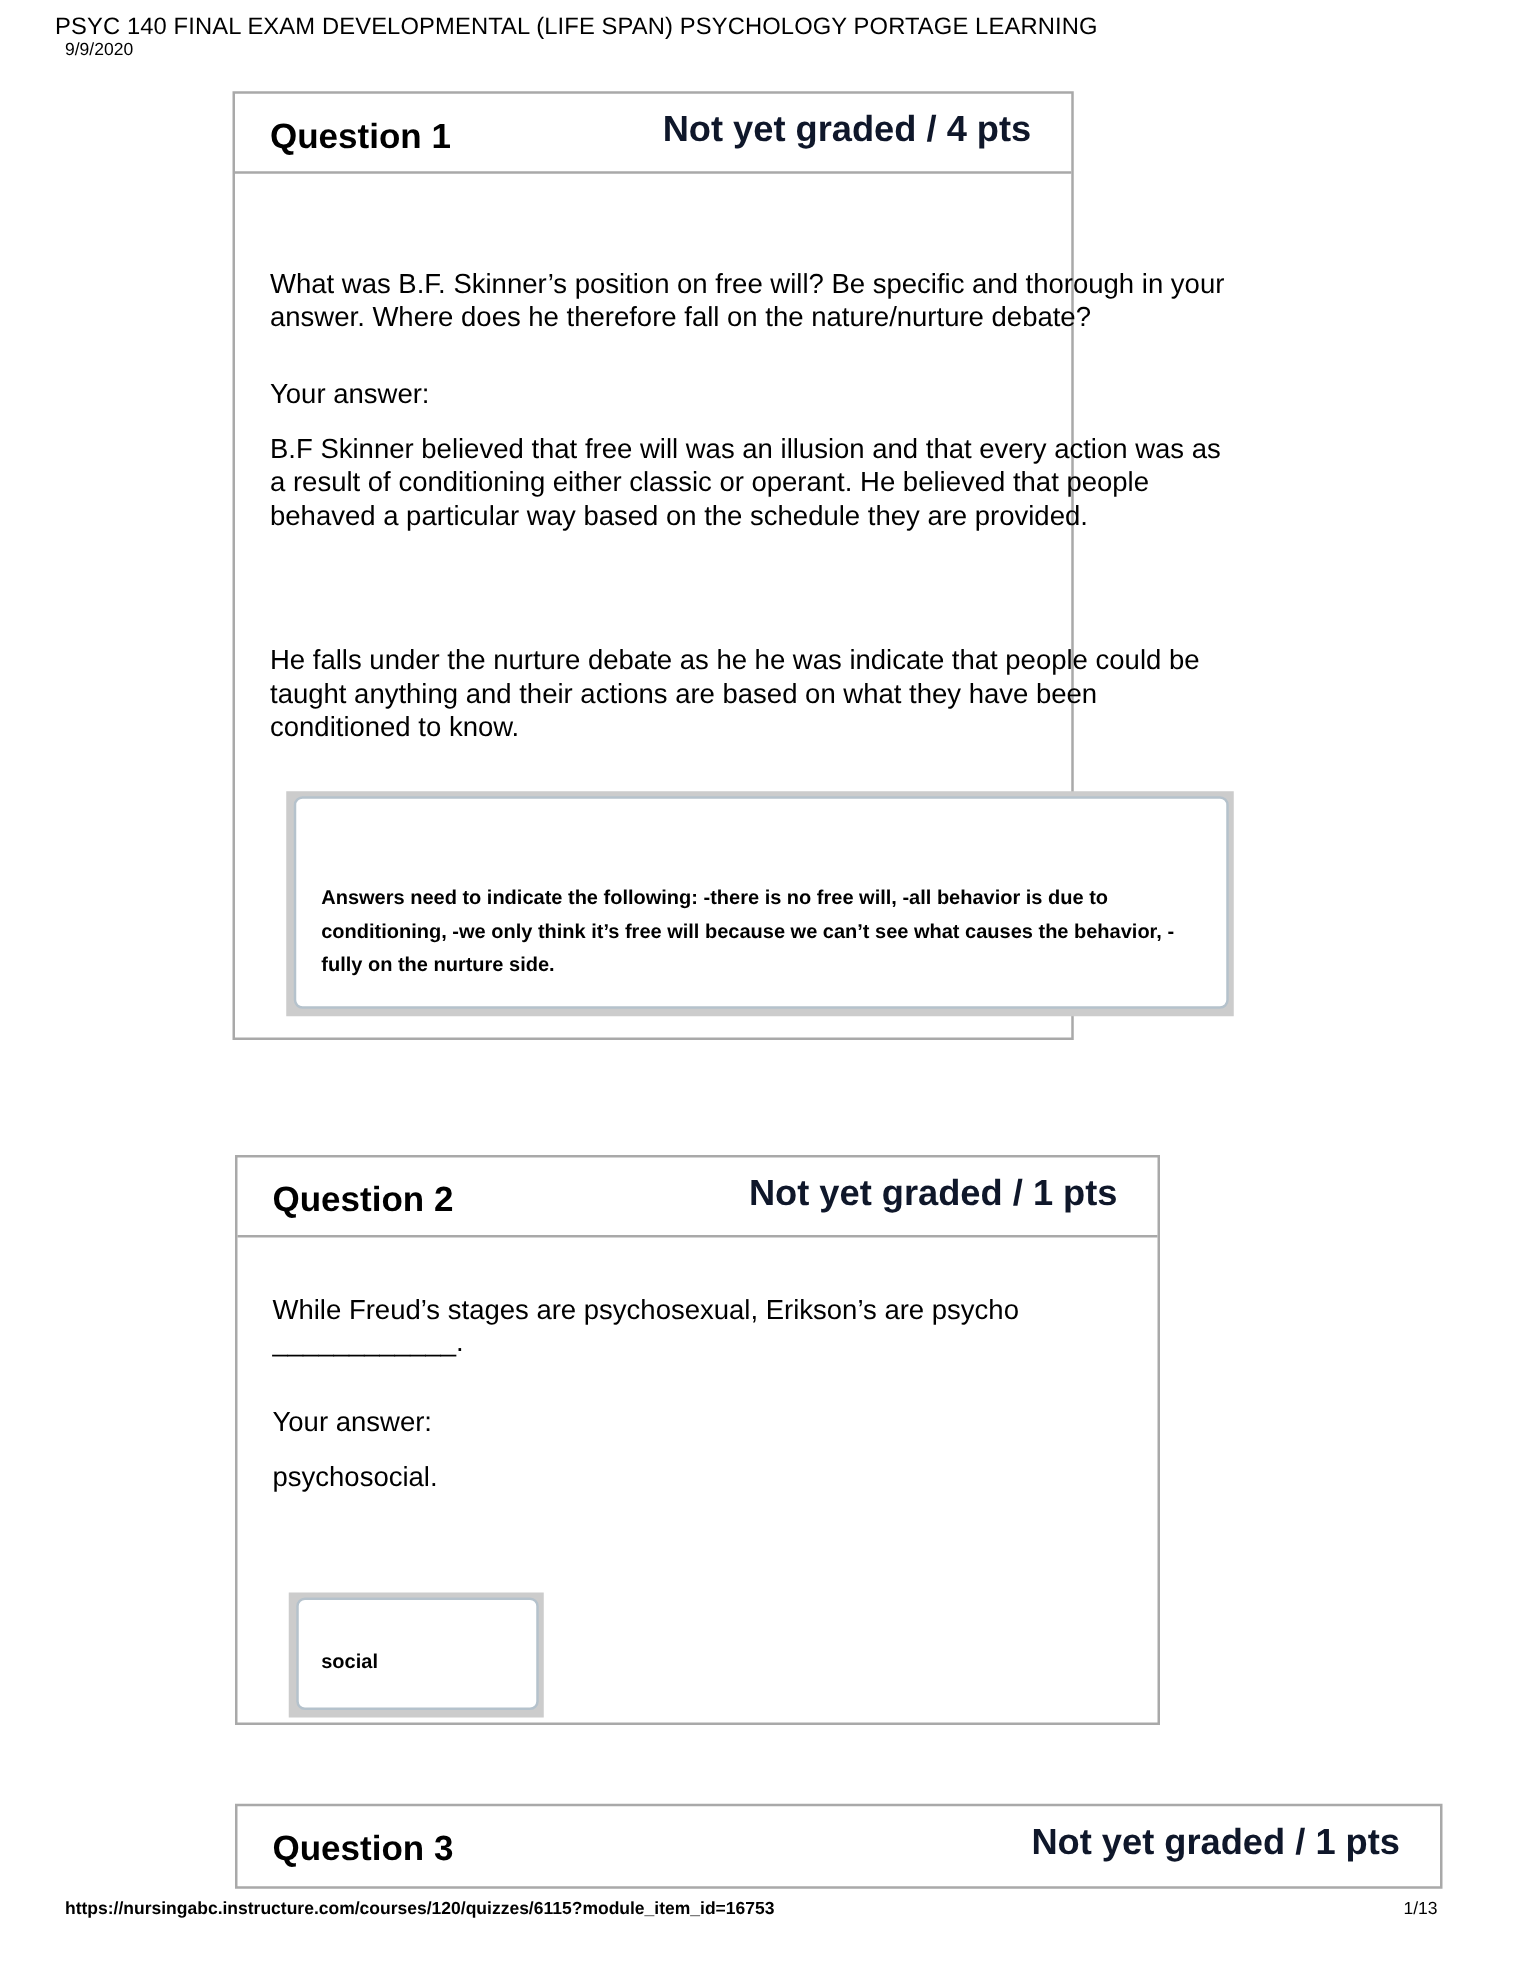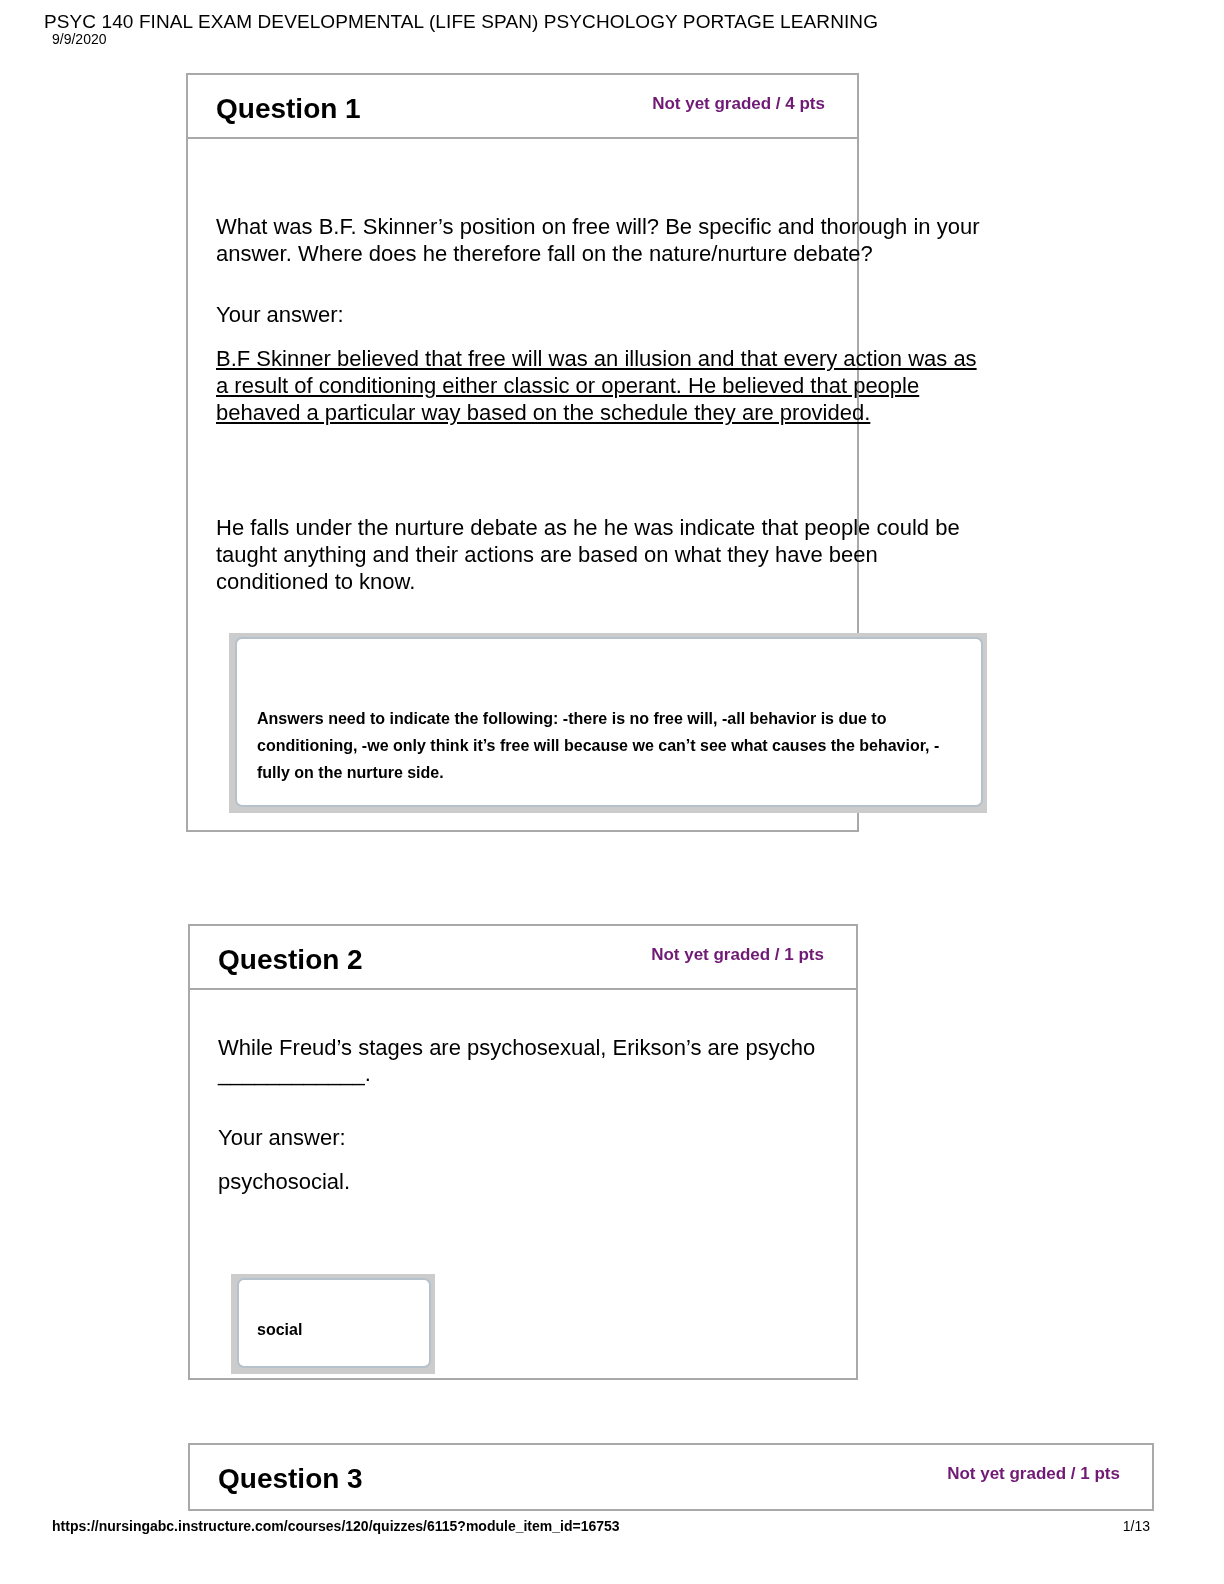--- a/index.html
+++ b/index.html
@@ -21,22 +21,22 @@
     }
     .q-header {
       height: 64px; border-bottom: 2px solid #a9a9a9; position: relative;
       box-sizing: border-box;
     }
     .q-title {
       position: absolute; left: 28px; top: 18px; font-size: 28px; font-weight: bold;
       line-height: 32px;
     }
     .q-points {
-      position: absolute; right: 32px; top: 14px; font-size: 17px; font-weight: bold;
-      color: #701a75; line-height: 30px;
+      position: absolute; right: 32px; top: 14px; font-size: 29px; font-weight: bold;
+      color: #0f172a; line-height: 30px;
     }
     .q-body { position: relative; }
     .text {
       position: absolute; left: 28px; font-size: 22px; line-height: 27px;
     }
     .answer-box {
       position: absolute; background: #cccccc; box-sizing: border-box;
     }
     .answer-inner {
       position: absolute; left: 6px; top: 4px; right: 4px; bottom: 6px;
@@ -60,31 +60,31 @@
 <div class="doc-date">9/9/2020</div>
 
 <div class="question" style="left:186px; top:73px; width:673px; height:759px;">
   <div class="q-header">
     <div class="q-title">Question 1</div>
     <div class="q-points">Not yet graded / 4 pts</div>
   </div>
   <div class="q-body">
     <div class="text" style="top:74px; width:790px;">What was B.F. Skinner’s position on free will? Be specific and thorough in your answer. Where does he therefore fall on the nature/nurture debate?</div>
     <div class="text" style="top:162px;">Your answer:</div>
-    <div class="text" style="top:206px; width:775px;text-decoration:underline;">B.F Skinner believed that free will was an illusion and that every action was as a result of conditioning either classic or operant. He believed that people behaved a particular way based on the schedule they are provided.</div>
+    <div class="text" style="top:206px; width:775px;">B.F Skinner believed that free will was an illusion and that every action was as a result of conditioning either classic or operant. He believed that people behaved a particular way based on the schedule they are provided.</div>
     <div class="text" style="top:375px; width:775px;">He falls under the nurture debate as he he was indicate that people could be taught anything and their actions are based on what they have been conditioned to know.</div>
     <div class="answer-box" style="left:41px; top:494px; width:758px; height:180px;">
       <div class="answer-inner">
         <div class="answer-text" style="left:20px; top:66px; width:705px;">Answers need to indicate the following: -there is no free will, -all behavior is due to conditioning, -we only think it’s free will because we can’t see what causes the behavior, -fully on the nurture side.</div>
       </div>
     </div>
   </div>
 </div>
 
-<div class="question" style="left:188px; top:924px; width:670px; height:456px;">
+<div class="question" style="left:188px; top:924px; width:740px; height:456px;">
   <div class="q-header">
     <div class="q-title">Question 2</div>
     <div class="q-points">Not yet graded / 1 pts</div>
   </div>
   <div class="q-body">
     <div class="text" style="top:44px; width:790px;">While Freud’s stages are psychosexual, Erikson’s are psycho</div>
     <div class="text" style="top:70px;">____________.</div>
     <div class="text" style="top:134px;">Your answer:</div>
     <div class="text" style="top:178px;">psychosocial.</div>
     <div class="answer-box" style="left:41px; top:284px; width:204px; height:100px;">

